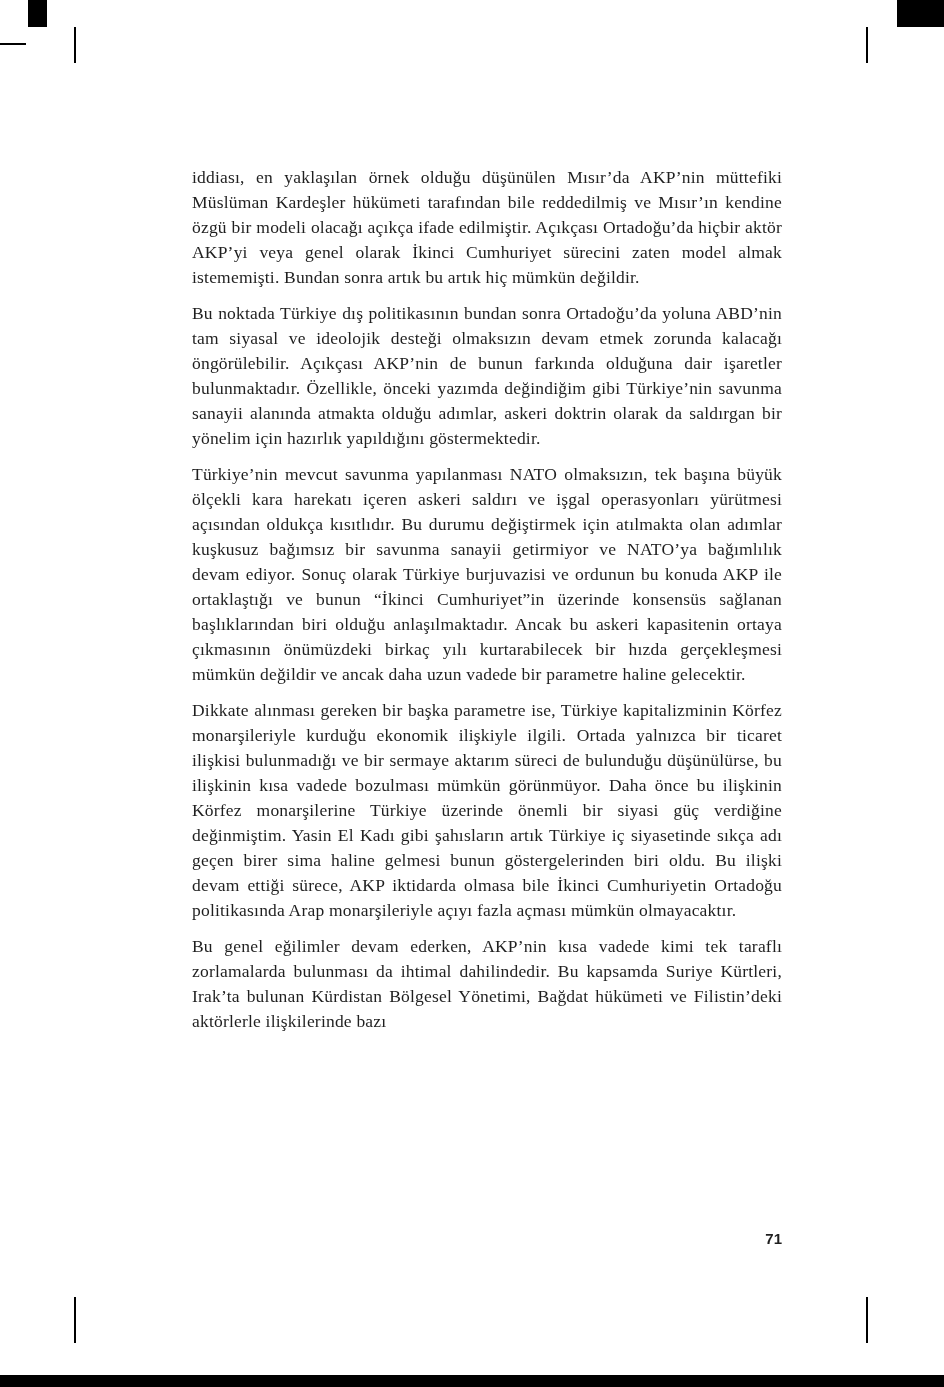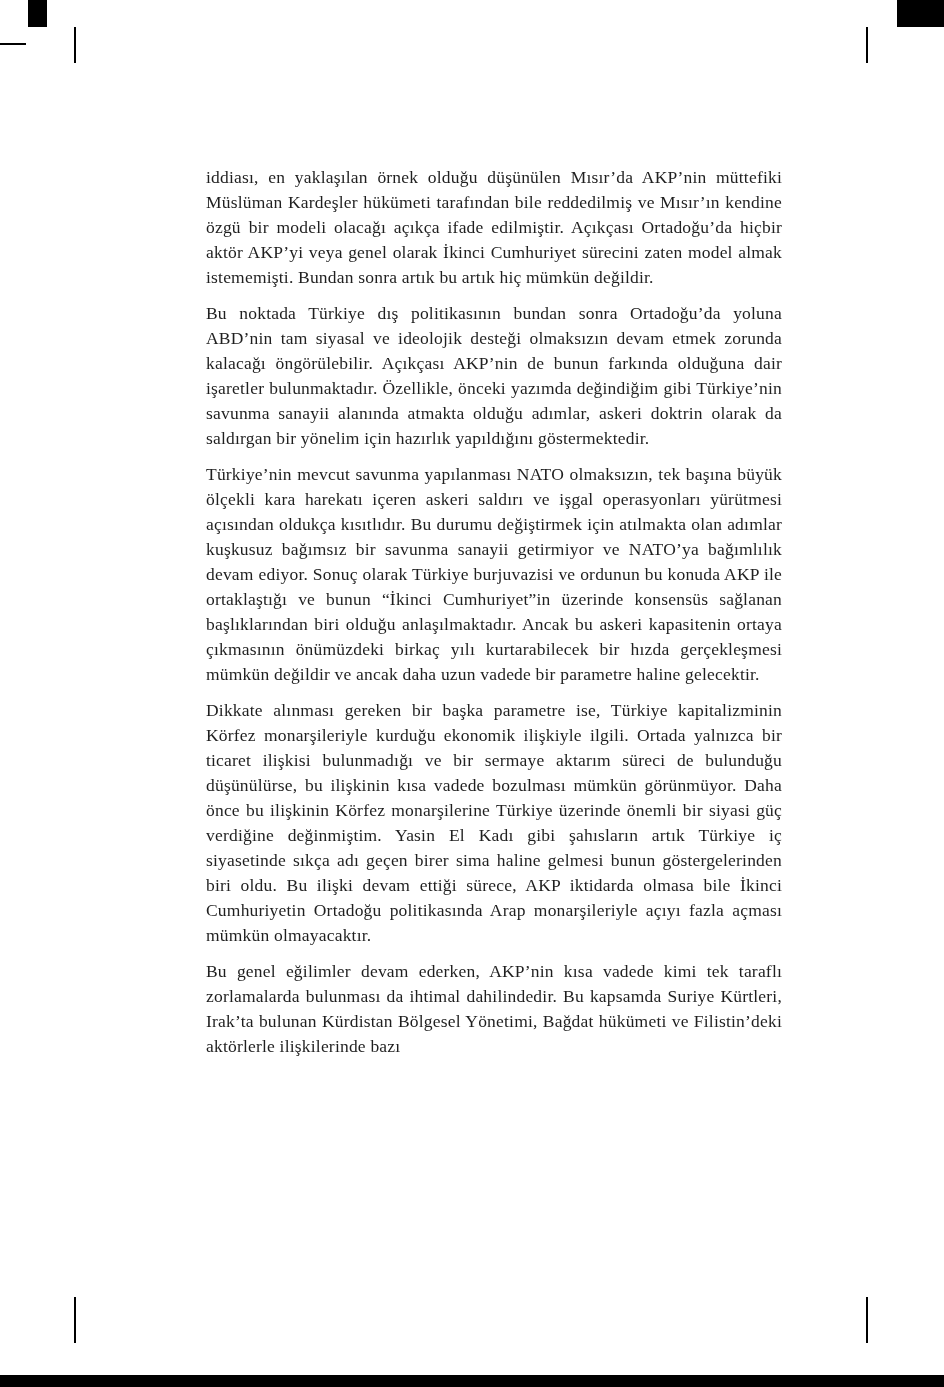--- a/index.html
+++ b/index.html
@@ -34,21 +34,21 @@
     left: 192px;
     top: 165px;
     width: 590px;
     color: #1f1f1f;
     font-size: 17.5px;
     line-height: 25px;
     text-align: justify;
     letter-spacing: 0.2px;
   }
   .text-block p {
-    margin: 0 0 11px 14px;
+    margin: 0 0 11px 0;
     text-indent: 0;
     hyphens: auto;
     -webkit-hyphens: auto;
   }
   .page-number {
     position: absolute;
     top: 1230px;
     left: 192px;
     width: 590px;
     text-align: right;
@@ -73,14 +73,15 @@
   <div class="mark mark-bottom-bar"></div>
 
   <div class="text-block">
     <p>iddiası, en yaklaşılan örnek olduğu düşünülen Mısır’da AKP’nin müttefiki Müslüman Kardeşler hükümeti tarafından bile reddedilmiş ve Mısır’ın kendine özgü bir modeli olacağı açıkça ifade edilmiştir. Açıkçası Ortadoğu’da hiçbir aktör AKP’yi veya genel olarak İkinci Cumhuriyet sürecini zaten model almak istememişti. Bundan sonra artık bu artık hiç mümkün değildir.</p>
     <p>Bu noktada Türkiye dış politikasının bundan sonra Ortadoğu’da yoluna ABD’nin tam siyasal ve ideolojik desteği olmaksızın devam etmek zorunda kalacağı öngörülebilir. Açıkçası AKP’nin de bunun farkında olduğuna dair işaretler bulunmaktadır. Özellikle, önceki yazımda değindiğim gibi Türkiye’nin savunma sanayii alanında atmakta olduğu adımlar, askeri doktrin olarak da saldırgan bir yönelim için hazırlık yapıldığını göstermektedir.</p>
     <p>Türkiye’nin mevcut savunma yapılanması NATO olmaksızın, tek başına büyük ölçekli kara harekatı içeren askeri saldırı ve işgal operasyonları yürütmesi açısından oldukça kısıtlıdır. Bu durumu değiştirmek için atılmakta olan adımlar kuşkusuz bağımsız bir savunma sanayii getirmiyor ve NATO’ya bağımlılık devam ediyor. Sonuç olarak Türkiye burjuvazisi ve ordunun bu konuda AKP ile ortaklaştığı ve bunun “İkinci Cumhuriyet”in üzerinde konsensüs sağlanan başlıklarından biri olduğu anlaşılmaktadır. Ancak bu askeri kapasitenin ortaya çıkmasının önümüzdeki birkaç yılı kurtarabilecek bir hızda gerçekleşmesi mümkün değildir ve ancak daha uzun vadede bir parametre haline gelecektir.</p>
     <p>Dikkate alınması gereken bir başka parametre ise, Türkiye kapitalizminin Körfez monarşileriyle kurduğu ekonomik ilişkiyle ilgili. Ortada yalnızca bir ticaret ilişkisi bulunmadığı ve bir sermaye aktarım süreci de bulunduğu düşünülürse, bu ilişkinin kısa vadede bozulması mümkün görünmüyor. Daha önce bu ilişkinin Körfez monarşilerine Türkiye üzerinde önemli bir siyasi güç verdiğine değinmiştim. Yasin El Kadı gibi şahısların artık Türkiye iç siyasetinde sıkça adı geçen birer sima haline gelmesi bunun göstergelerinden biri oldu. Bu ilişki devam ettiği sürece, AKP iktidarda olmasa bile İkinci Cumhuriyetin Ortadoğu politikasında Arap monarşileriyle açıyı fazla açması mümkün olmayacaktır.</p>
     <p>Bu genel eğilimler devam ederken, AKP’nin kısa vadede kimi tek taraflı zorlamalarda bulunması da ihtimal dahilindedir. Bu kapsamda Suriye Kürtleri, Irak’ta bulunan Kürdistan Bölgesel Yönetimi, Bağdat hükümeti ve Filistin’deki aktörlerle ilişkilerinde bazı</p>
   </div>
 
+  <div class="page-number">71</div>
 
 </div>
 
 </body></html>

